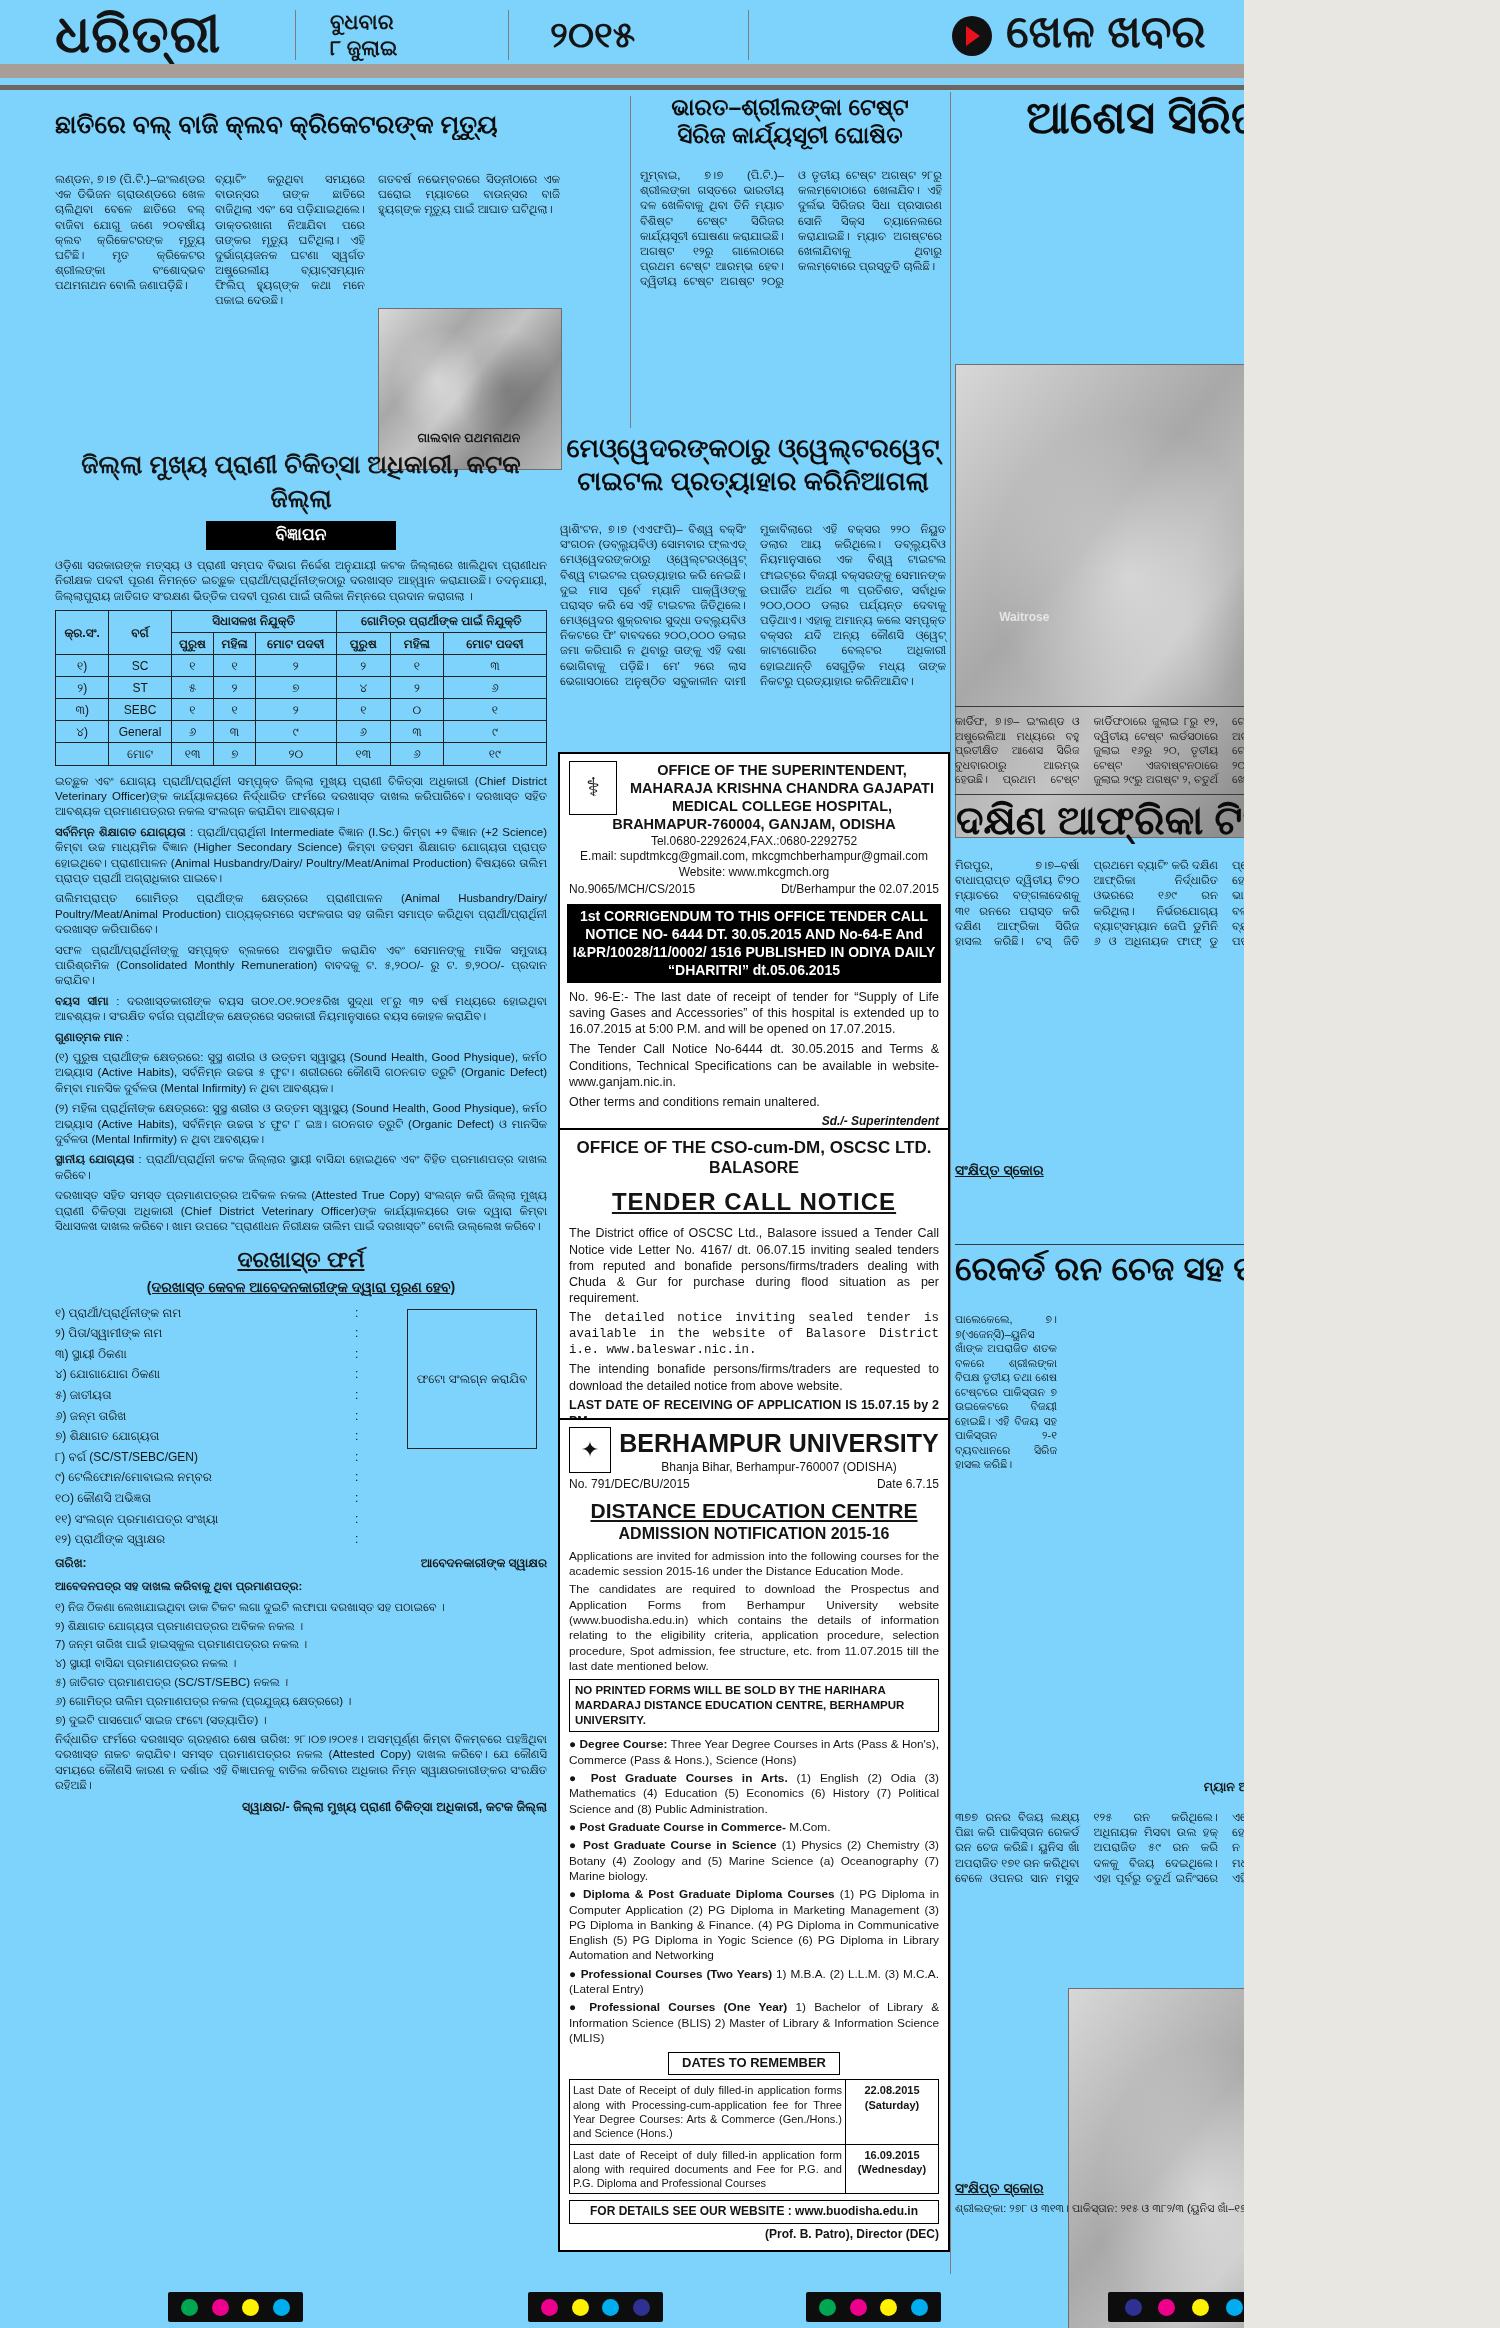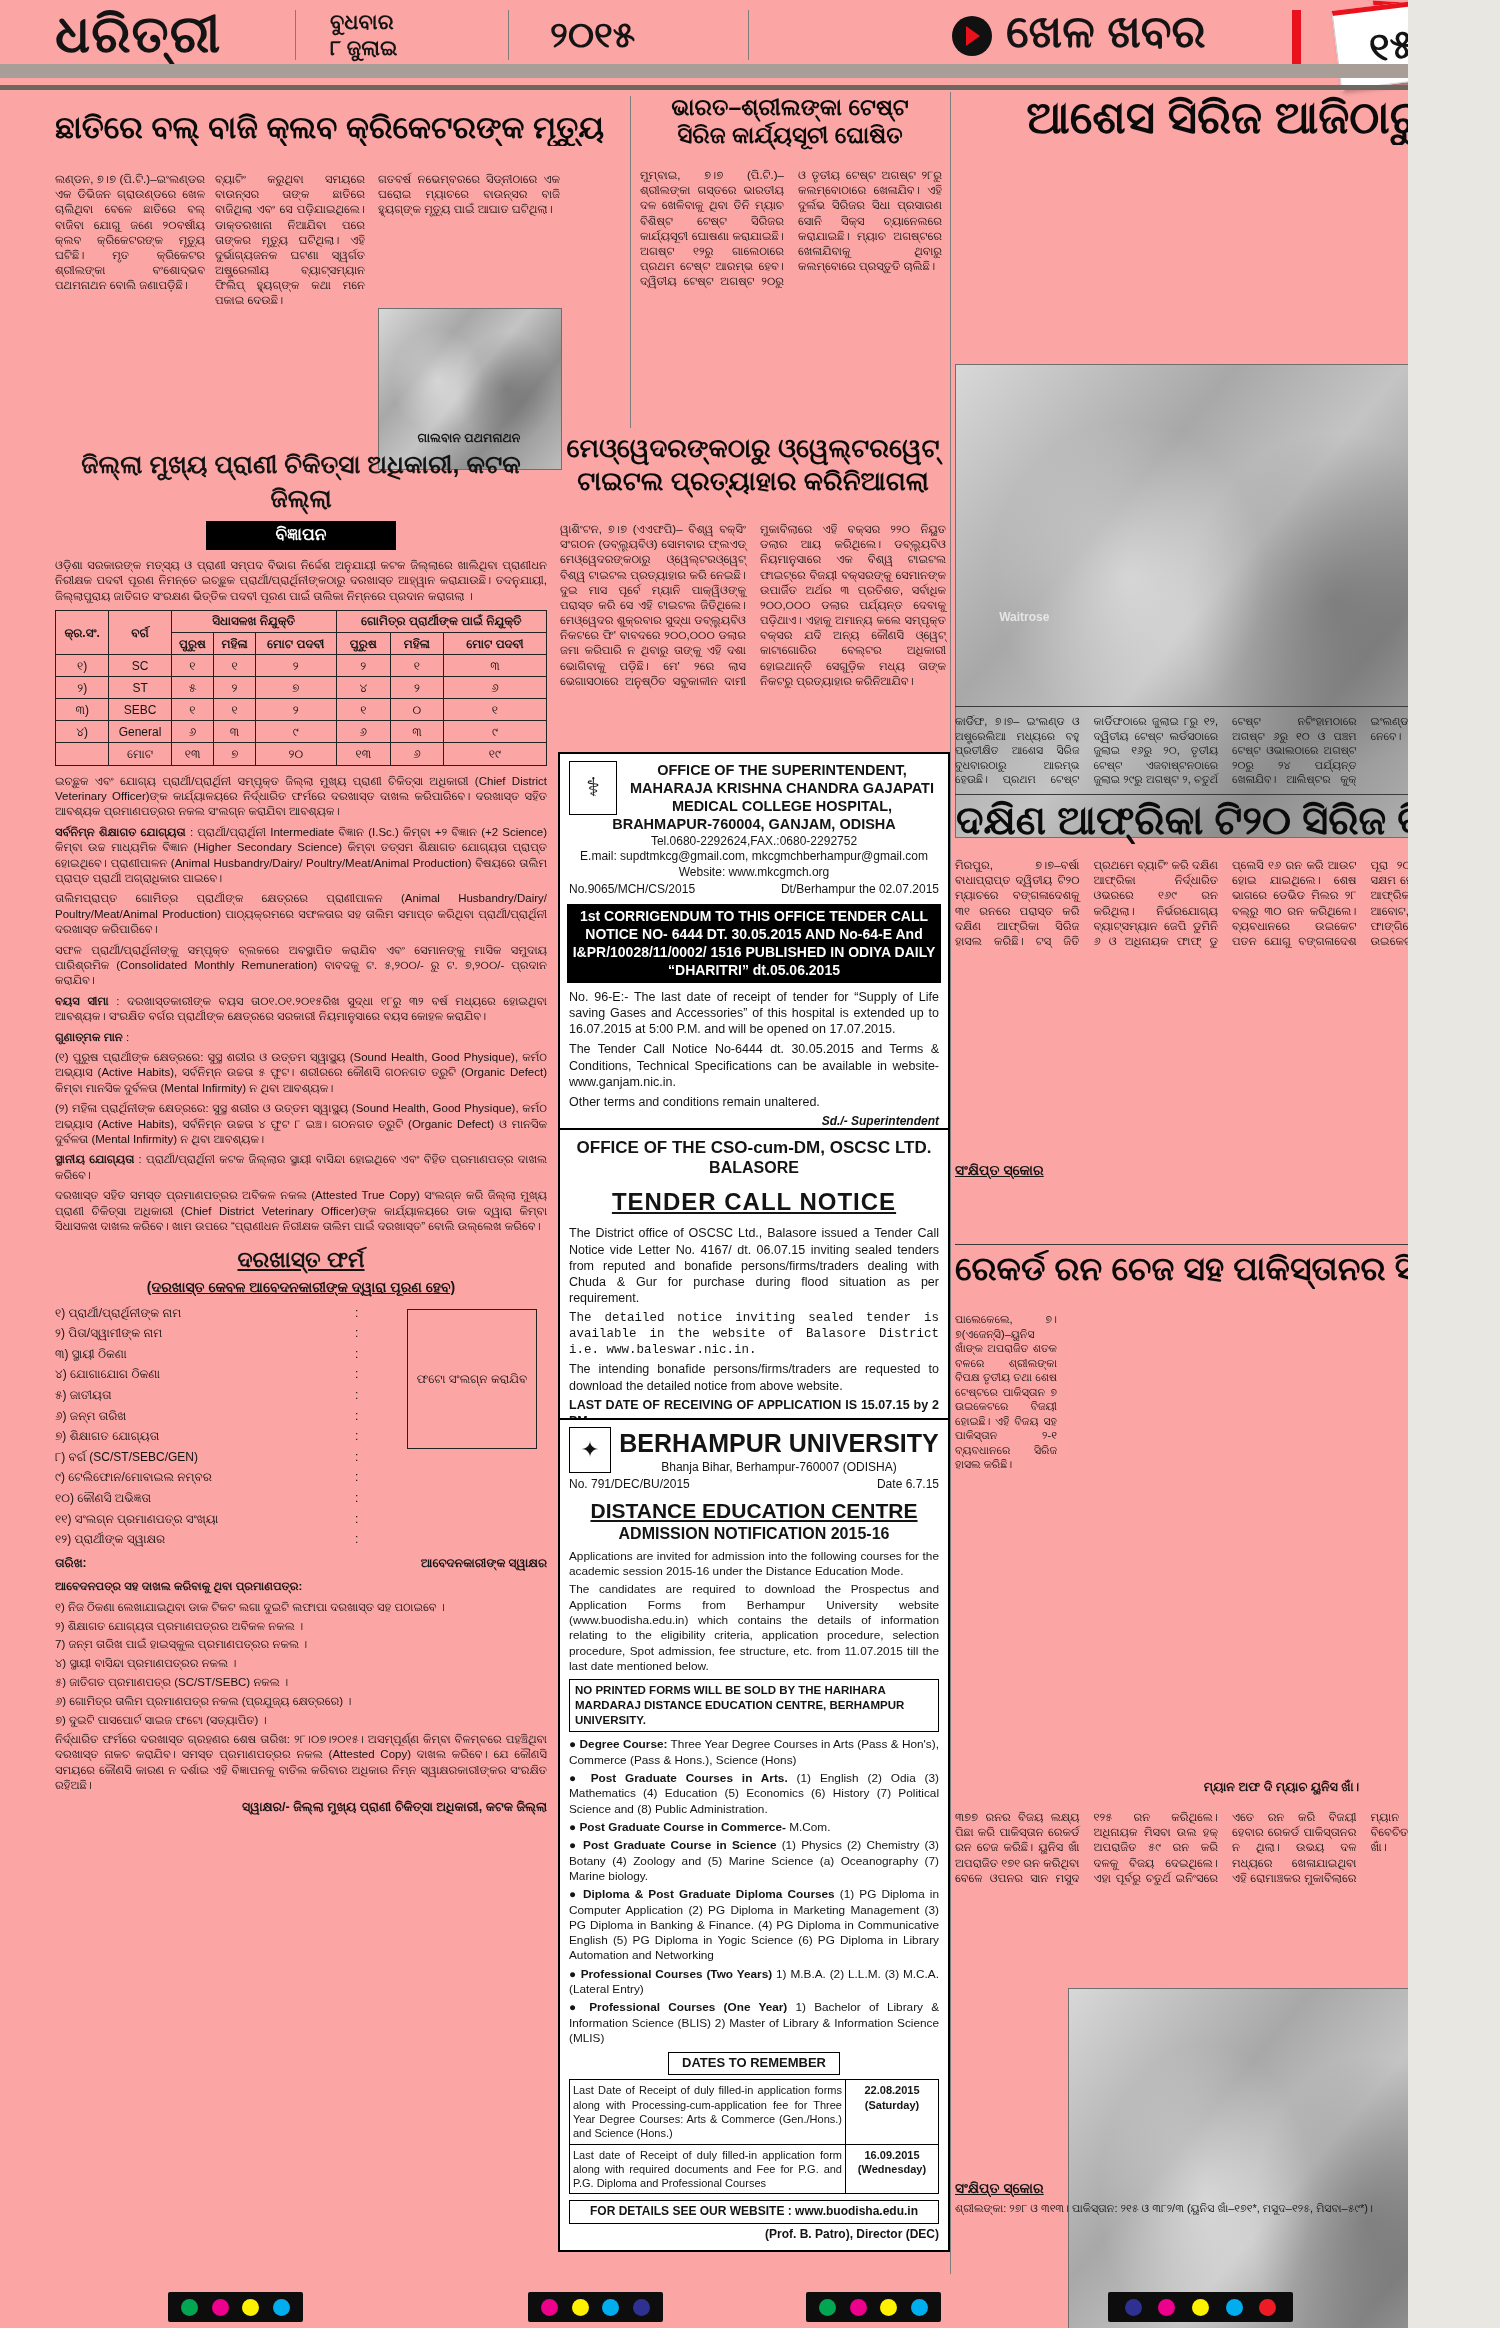--- a/index.html
+++ b/index.html
@@ -1,16 +1,16 @@
 <!DOCTYPE html>
 <html><head>
 <meta charset="utf-8">
 <style>
   html,body{margin:0;padding:0;background:#e9e7e2;}
-  .page{position:relative;width:1408px;height:2328px;background:#fca5a5;overflow:hidden;
+  .page{position:relative;width:1244px;height:2328px;background:#7dd3fc;overflow:hidden;
         font-family:"Liberation Sans","DejaVu Sans",sans-serif;color:#141414;}
   .abs{position:absolute;}
   .nowrap{white-space:nowrap;overflow:hidden;}
   .jtext{font-size:11.5px;line-height:1.32;text-align:justify;}
   .cols2{column-count:2;column-gap:14px;}
   .cols4{column-count:4;column-gap:14px;}
   .headline{font-weight:bold;color:#0b0b0b;letter-spacing:0;}
   .center{text-align:center;}
   .vrule{width:1px;background:#7d7d7d;}
   .hrule{height:1px;background:#3a3a3a;}
@@ -102,21 +102,21 @@
   <div class="abs" style="left:1318px;top:0;width:170px;height:84px;">
     <div class="sheet" style="left:52px;top:4px;width:104px;height:72px;transform:rotate(4deg);"></div>
     <div class="sheet" style="left:18px;top:4px;width:110px;height:74px;transform:rotate(-7deg);display:flex;align-items:center;justify-content:center;">
       <span class="pageno">୧୫</span>
     </div>
   </div>
 
   <div class="abs" style="left:0;top:64px;width:1500px;height:14px;background:#a89e97;"></div>
   <div class="abs" style="left:0;top:85px;width:1500px;height:5px;background:#6e6760;"></div>
 
-  <div class="abs headline nowrap" style="left:55px;top:110px;width:568px;font-size:31px;">ଛାତିରେ ବଲ୍ ବାଜି କ୍ଲବ କ୍ରିକେଟରଙ୍କ ମୃତ୍ୟୁ</div>
+  <div class="abs headline nowrap" style="left:55px;top:110px;width:568px;font-size:25px;">ଛାତିରେ ବଲ୍ ବାଜି କ୍ଲବ କ୍ରିକେଟରଙ୍କ ମୃତ୍ୟୁ</div>
   <div class="abs jtext" style="left:55px;top:172px;width:150px;height:272px;">ଲଣ୍ଡନ, ୭।୭ (ପି.ଟି.)–ଇଂଲଣ୍ଡର ଏକ ଡିଭିଜନ ଗ୍ରାଉଣ୍ଡରେ ଖେଳ ଚାଲିଥିବା ବେଳେ ଛାତିରେ ବଲ୍ ବାଜିବା ଯୋଗୁ ଜଣେ ୨୦ବର୍ଷୀୟ କ୍ଲବ କ୍ରିକେଟରଙ୍କ ମୃତ୍ୟୁ ଘଟିଛି। ମୃତ କ୍ରିକେଟର ଶ୍ରୀଲଙ୍କା ବଂଶୋଦ୍ଭବ ପଥମନାଥନ ବୋଲି ଜଣାପଡ଼ିଛି।</div>
   <div class="abs jtext" style="left:215px;top:172px;width:150px;height:272px;">ବ୍ୟାଟିଂ କରୁଥିବା ସମୟରେ ବାଉନ୍ସର ତାଙ୍କ ଛାତିରେ ବାଜିଥିଲା ଏବଂ ସେ ପଡ଼ିଯାଇଥିଲେ। ଡାକ୍ତରଖାନା ନିଆଯିବା ପରେ ତାଙ୍କର ମୃତ୍ୟୁ ଘଟିଥିଲା। ଏହି ଦୁର୍ଭାଗ୍ୟଜନକ ଘଟଣା ସ୍ୱର୍ଗତ ଅଷ୍ଟ୍ରେଲୀୟ ବ୍ୟାଟ୍ସମ୍ୟାନ ଫିଲିପ୍ ହ୍ୟୁଗ୍‌ଙ୍କ କଥା ମନେ ପକାଇ ଦେଉଛି।</div>
   <div class="abs jtext" style="left:378px;top:172px;width:182px;height:90px;">ଗତବର୍ଷ ନଭେମ୍ବରରେ ସିଡ୍‌ନୀଠାରେ ଏକ ଘରୋଇ ମ୍ୟାଚରେ ବାଉନ୍ସର ବାଜି ହ୍ୟୁଗ୍‌ଙ୍କ ମୃତ୍ୟୁ ପାଇଁ ଆଘାତ ଘଟିଥିଲା।</div>
   <div class="abs photo" style="left:378px;top:268px;width:182px;height:160px;">
       <div class="ph-shade"></div>
     </div>
   <div class="abs smallcap center" style="left:378px;top:431px;width:182px;">ଗାଲବାନ ପଥମନାଥନ</div>
 
   <div class="abs headline center" style="left:640px;top:94px;width:300px;font-size:23px;line-height:1.2;">
     <div>ଭାରତ–ଶ୍ରୀଲଙ୍କା ଟେଷ୍ଟ</div>

